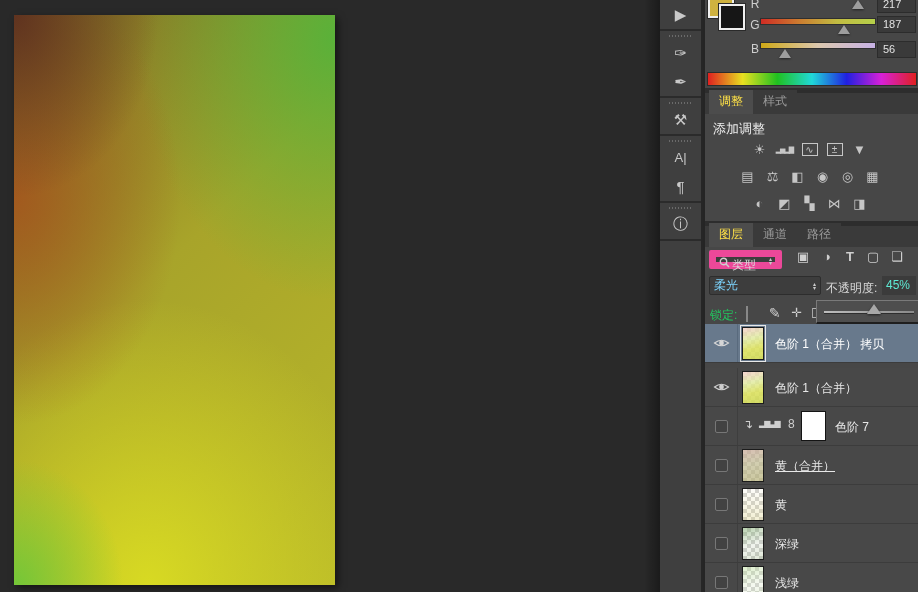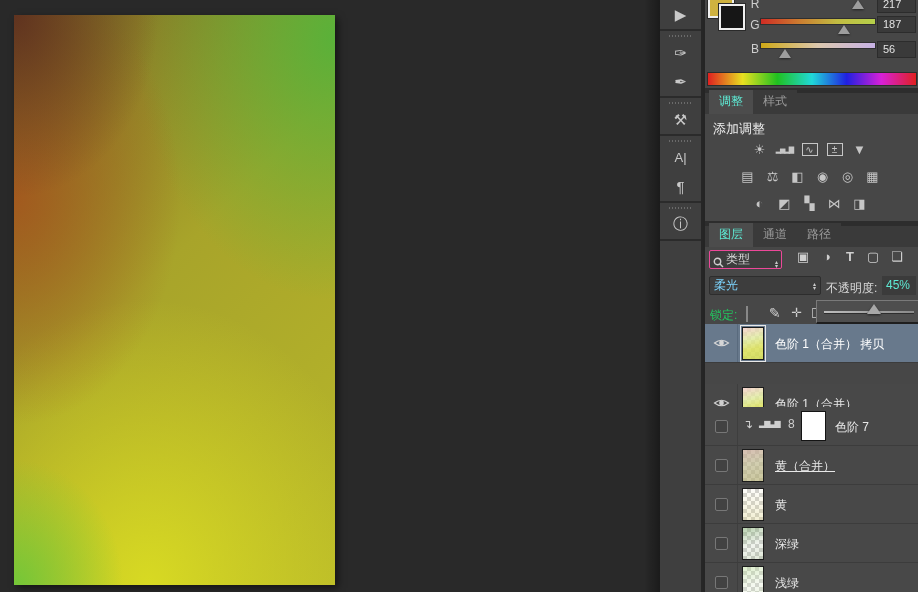--- a/index.html
+++ b/index.html
@@ -51,38 +51,38 @@
   .chan-value { position:absolute; left:172px; width:39px; height:17px; background:#3a3a3a;
     border:1px solid #2c2c2c; color:#e2e2e2; font-size:11px; line-height:15px; padding-left:5px; }
   .spectrum { position:absolute; left:2px; top:72px; width:210px; height:14px;
     border:1px solid #2d2d2d;
     background:linear-gradient(to right,#e02020,#e8e020,#20c020,#20d8d8,#2020e0,#d820d8,#e02020); }
   .panel-sep { height:5px; background:#2d2d2d; }
 
   
   .tabbar { height:21px; background:#3a3a3a; display:flex; align-items:flex-end; padding-left:4px; }
   .tab { font-size:12px; color:#9a9a9a; padding:3px 10px 4px 10px; background:#3a3a3a; }
-  .tab.active { background:#4c4c4c; color:#5eead4; }
+  .tab.active { background:#4c4c4c; color:#fde047; }
 
   
   .adjustments { position:relative; height:128px; }
   .adj-heading { position:absolute; left:8px; top:27px; color:#ececec; font-size:13px; }
   .adj-row { position:absolute; display:flex; }
   .adj-icon { width:25px; height:18px; text-align:center; color:#c6c6c6; font-size:13px;
     line-height:18px; cursor:default; }
   .adj-icon.boxed { font-size:10px; }
   .adj-icon.boxed i { display:inline-block; font-style:normal; border:1px solid #c6c6c6;
     width:16px; height:13px; line-height:12px; }
   .adj-icon.tiny { font-size:7px; letter-spacing:-1px; }
 
   
   .layers-panel { position:relative; height:367px; }
   .filter-row { position:absolute; left:0; top:21px; width:100%; height:25px; }
   .kind-box { position:absolute; left:4px; top:3px; width:73px; height:19px; background:#3d3d3d;
-    border:1px solid #ec4899; border-radius:2px; display:flex; align-items:flex-end; padding:0 3px; }
+    border:7px solid #ec4899; border-radius:2px; display:flex; align-items:flex-start; padding:0 3px; }
   .kind-box .lbl { color:#dcdcdc; font-size:12px; flex:1; margin-left:2px; }
   .stepper { display:flex; flex-direction:column; line-height:4px; color:#c9c9c9; font-size:6px; }
   .filter-ico { position:absolute; top:2px; color:#cfcfcf; font-size:13px; }
   .blend-row { position:absolute; left:0; top:46px; width:100%; height:27px; }
   .blend-box { position:absolute; left:4px; top:4px; width:112px; height:19px; background:#3d3d3d;
     border:1px solid #2d2d2d; border-radius:2px; display:flex; align-items:center; padding:0 4px; }
   .blend-box .lbl { color:#7dd3fc; font-size:12px; flex:1; }
   .opacity-label { position:absolute; left:121px; top:8px; color:#dadada; font-size:12px; }
   .opacity-value { position:absolute; left:177px; top:4px; width:34px; height:19px; background:#3b3b3b;
     color:#5eead4; font-size:12px; line-height:19px; padding-left:4px; }
@@ -278,21 +278,21 @@
               <path d="M1.5 6 Q8.5 0.5 15.5 6 Q8.5 11.5 1.5 6 Z" fill="none" stroke="#d6d6d6" stroke-width="1.2"></path>
               <circle cx="8.5" cy="6" r="2.4" fill="#d6d6d6"></circle>
             </svg>
           </div>
           <div class="thumb sel">
               <div class="ovl levels-merged"></div>
             </div>
           <span class="layer-name" style="color:#ffffff;">色阶 1（合并） 拷贝</span>
         </div>
 
-        <div class="layer-row" style="top:60px;">
+        <div class="layer-row" style="top:44px;">
           <div class="eye-cell">
             <svg class="eye-svg" width="17" height="12" viewBox="0 0 17 12">
               <path d="M1.5 6 Q8.5 0.5 15.5 6 Q8.5 11.5 1.5 6 Z" fill="none" stroke="#cfcfcf" stroke-width="1.2"></path>
               <circle cx="8.5" cy="6" r="2.4" fill="#cfcfcf"></circle>
             </svg>
           </div>
           <div class="thumb">
               <div class="ovl levels-merged"></div>
             </div>
           <span class="layer-name">色阶 1（合并）</span>

